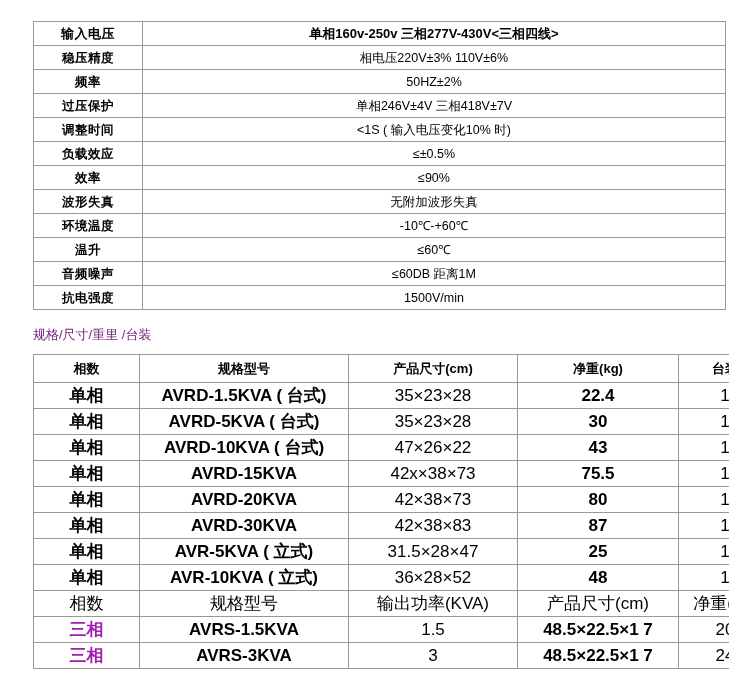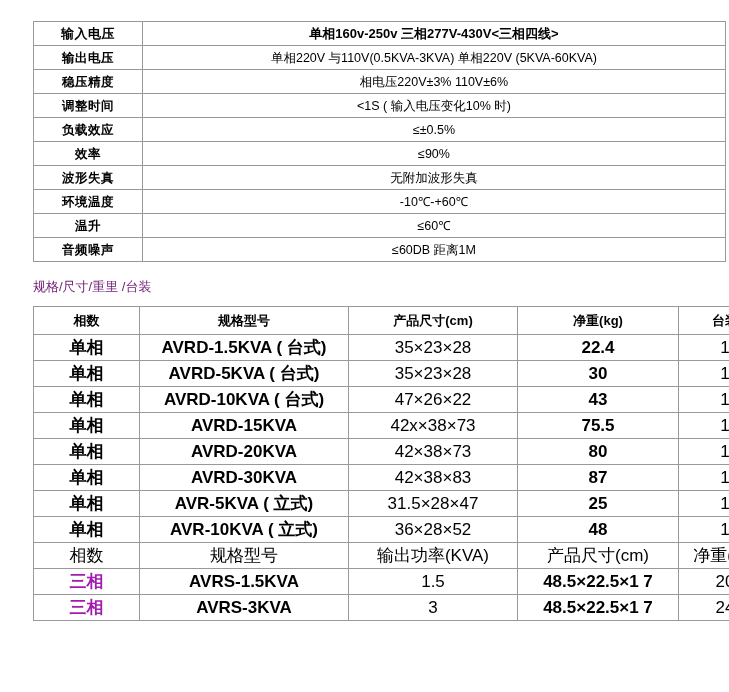--- a/index.html
+++ b/index.html
@@ -108,28 +108,32 @@
 <div class="page">
 
   <div class="spec-wrap">
     <table class="spec">
       <tbody>
         <tr>
           <td class="label">输入电压</td>
           <td class="value">单相160v-250v  三相277V-430V&lt;三相四线&gt;</td>
         </tr>
         <tr>
-          <td class="label">输出电压</td>
-          <td class="value">单相220V 与110V(0.5KVA-3KVA) 单相220V (5KVA-60KVA)</td>
-        </tr>
-        <tr>
           <td class="label">稳压精度</td>
           <td class="value">相电压220V±3% 110V±6%</td>
         </tr>
         <tr>
+          <td class="label">频率</td>
+          <td class="value">50HZ±2%</td>
+        </tr>
+        <tr>
+          <td class="label">过压保护</td>
+          <td class="value">单相246V±4V 三相418V±7V</td>
+        </tr>
+        <tr>
           <td class="label">调整时间</td>
           <td class="value">&lt;1S ( 输入电压变化10% 时)</td>
         </tr>
         <tr>
           <td class="label">负载效应</td>
           <td class="value">≤±0.5%</td>
         </tr>
         <tr>
           <td class="label">效率</td>
           <td class="value">≤90%</td>
@@ -142,20 +146,24 @@
           <td class="label">环境温度</td>
           <td class="value">-10℃-+60℃</td>
         </tr>
         <tr>
           <td class="label">温升</td>
           <td class="value">≤60℃</td>
         </tr>
         <tr>
           <td class="label">音频噪声</td>
           <td class="value">≤60DB 距离1M</td>
+        </tr>
+        <tr>
+          <td class="label">抗电强度</td>
+          <td class="value">1500V/min</td>
         </tr>
       </tbody>
     </table>
   </div>
 
   <div class="section-title">规格/尺寸/重里 /台装</div>
 
   <div class="models-wrap">
     <table class="models">
       <tbody>

